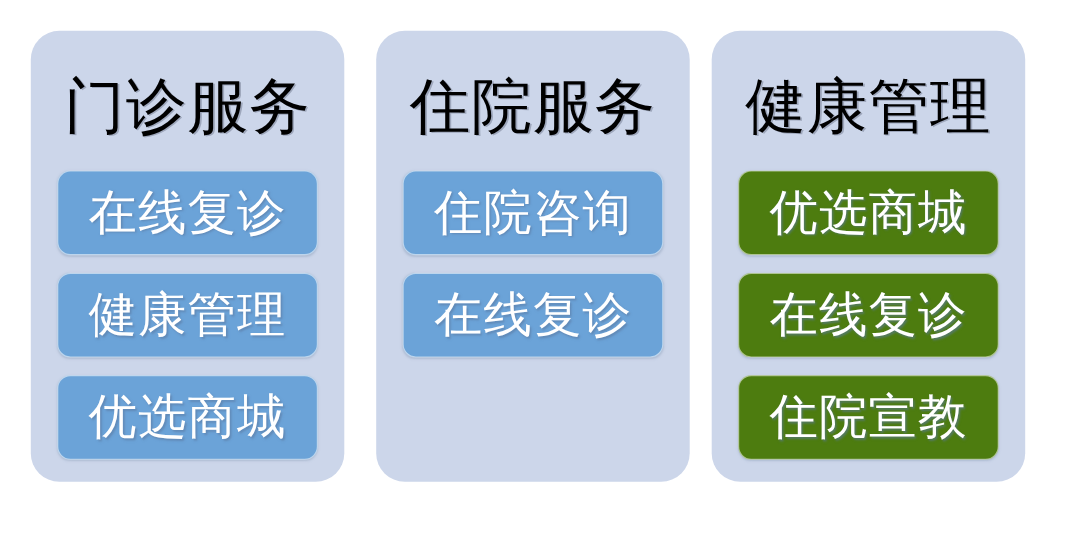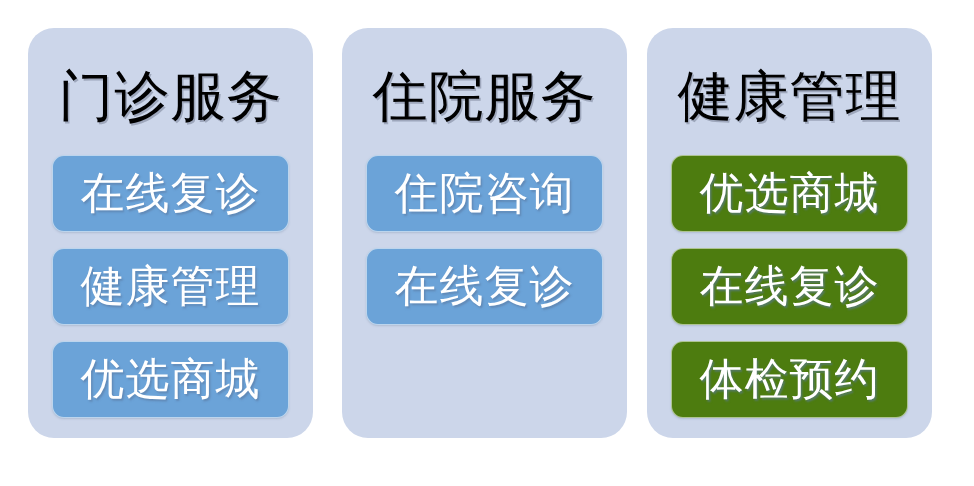--- a/index.html
+++ b/index.html
@@ -98,17 +98,17 @@
       <div class="btn tone-strong">住院咨询</div>
       <div class="btn tone-strong">在线复诊</div>
     </div>
   </div>
 
   <div class="card col-2">
     <div class="card-title">健康管理</div>
     <div class="btn-list">
       <div class="btn tone-light">优选商城</div>
       <div class="btn tone-light">在线复诊</div>
-      <div class="btn tone-light">体检预约</div>
+      <div class="btn tone-light">住院宣教</div>
     </div>
   </div>
 
 </div>
 
 </body></html>

